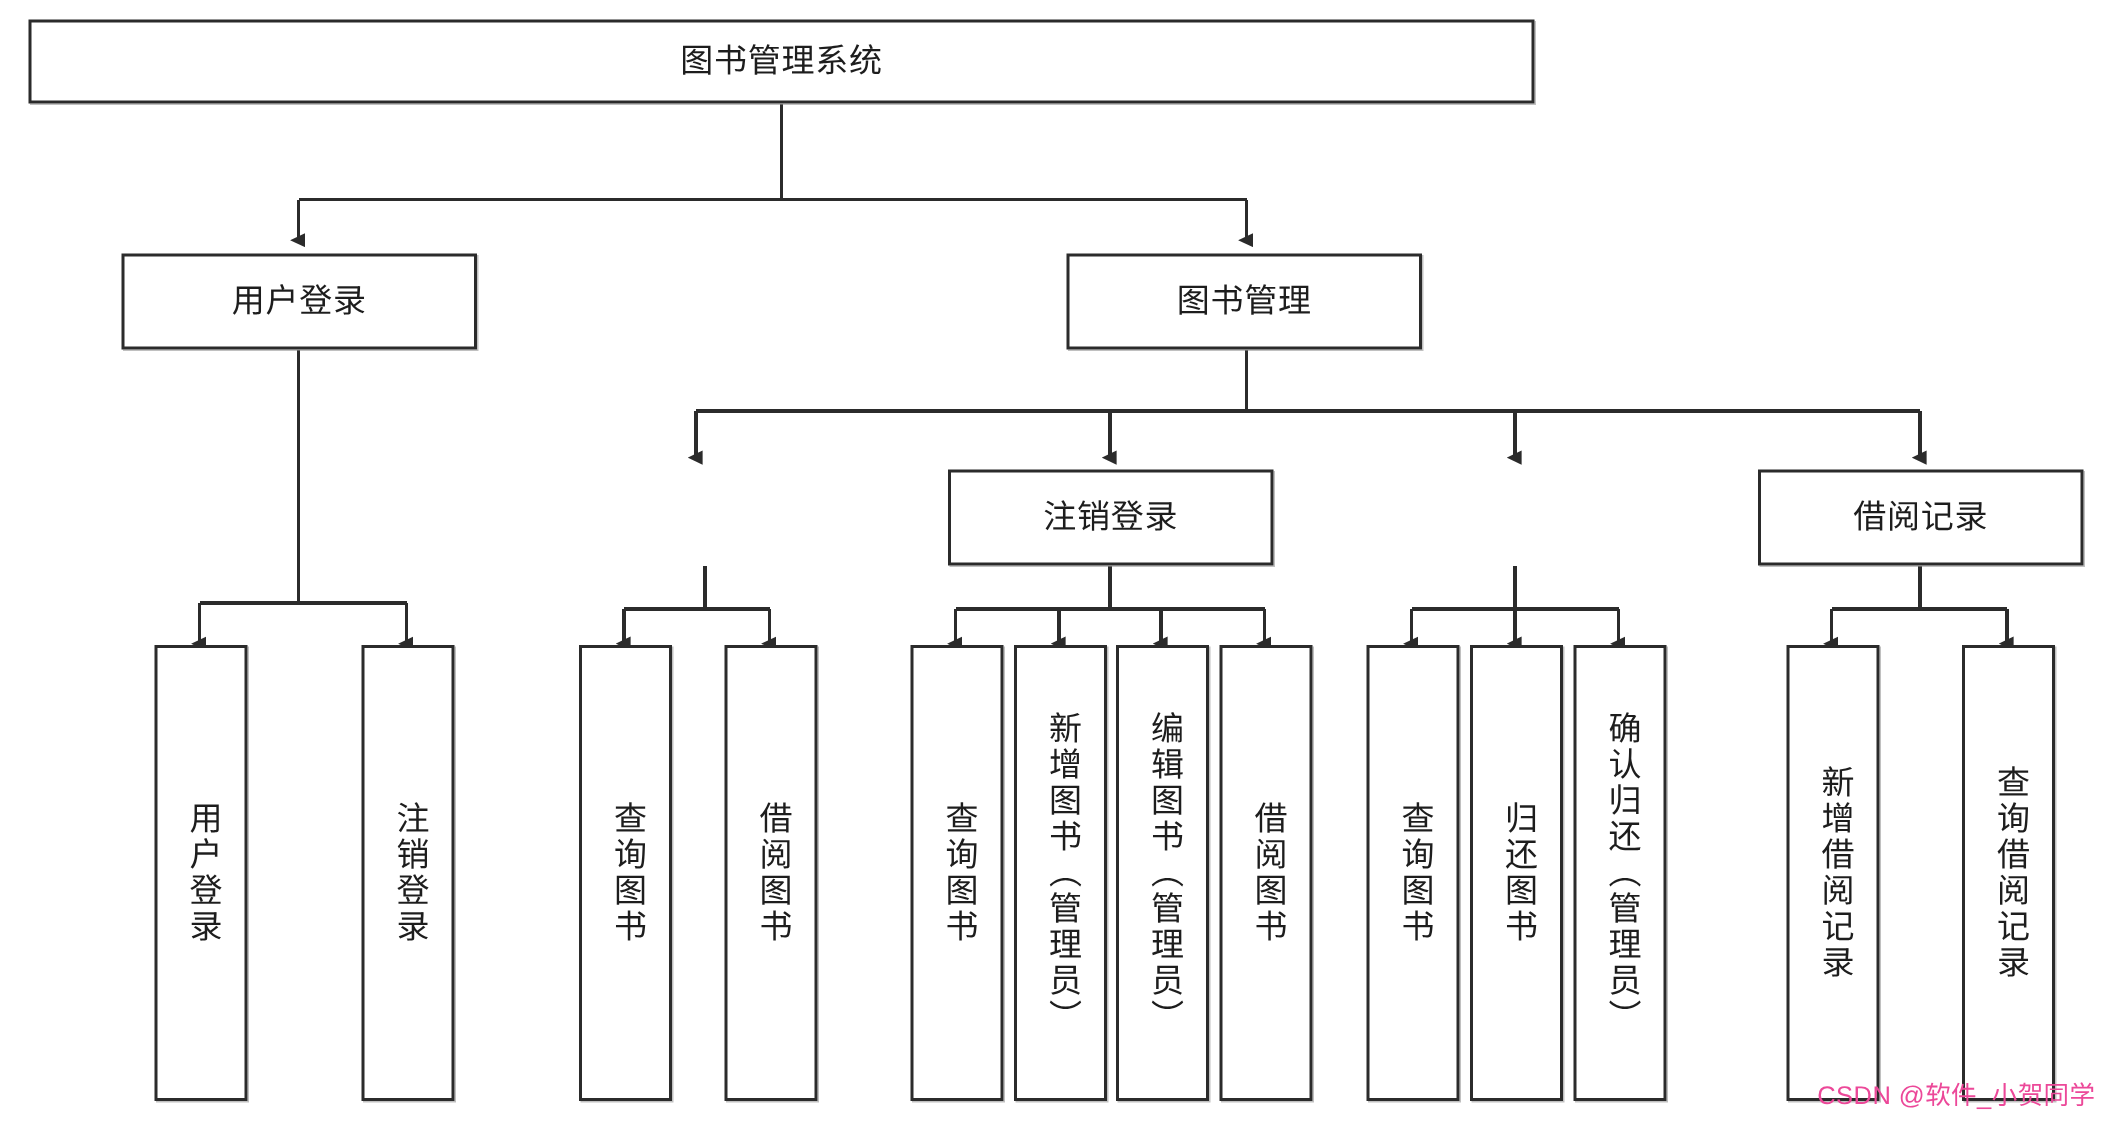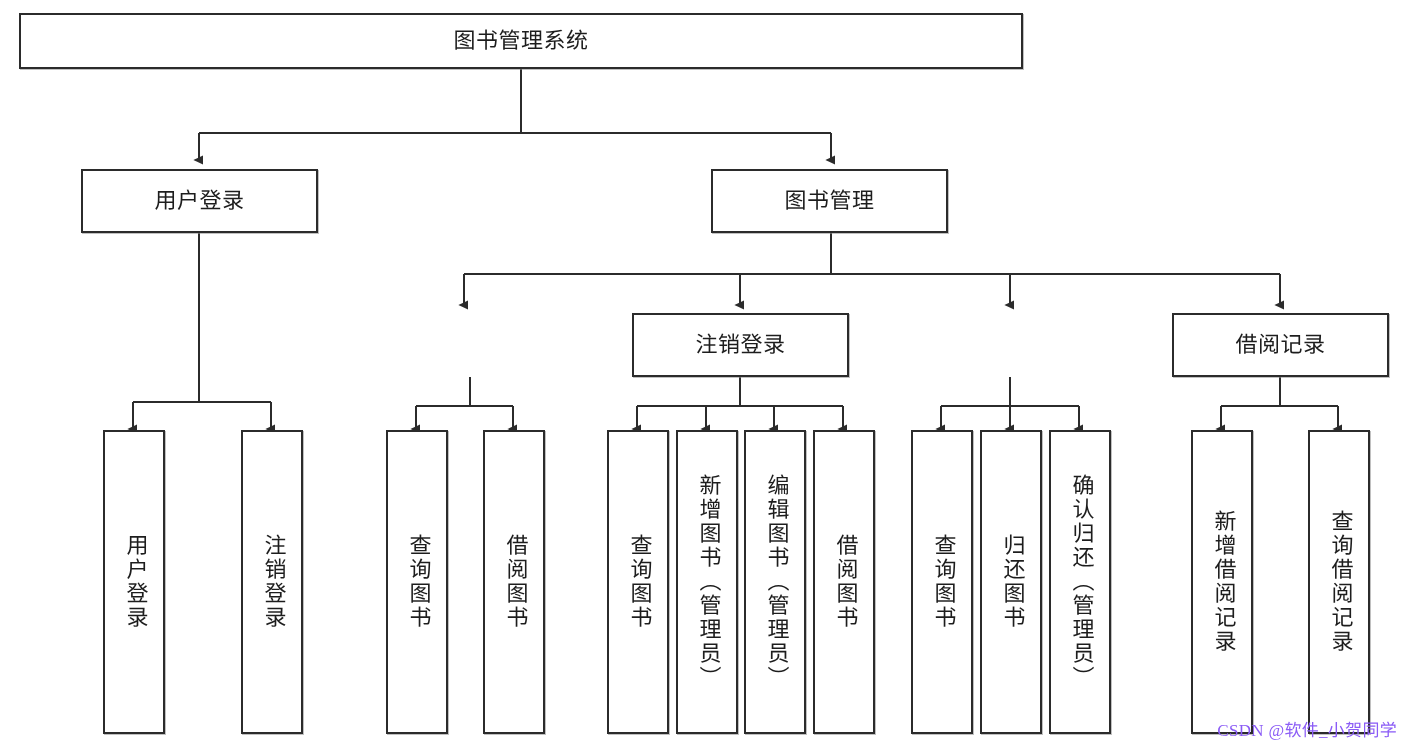--- a/index.html
+++ b/index.html
@@ -63,24 +63,24 @@
     font-size: 22px;
     line-height: 1.22;
     letter-spacing: 2px;
     max-height: 100%;
   }
   .watermark {
     position: absolute;
     right: 8px;
     bottom: 6px;
     font-size: 17px;
-    color: #8b5cf6;
+    color: #ec4899;
     white-space: nowrap;
     letter-spacing: 0.3px;
-    font-family: Liberation Serif, serif;
+    font-family: Liberation Sans, sans-serif;
   }
 </style>
 </head>
 <body>
 
 <div id="diagram-root">
 
   <svg id="edges-layer" viewBox="0 0 1405 747" width="1405" height="747" xmlns="http://www.w3.org/2000/svg">
     <defs>
       <marker id="arrow" markerWidth="10" markerHeight="10" refX="5.2" refY="4.4" orient="auto" markerUnits="userSpaceOnUse">

